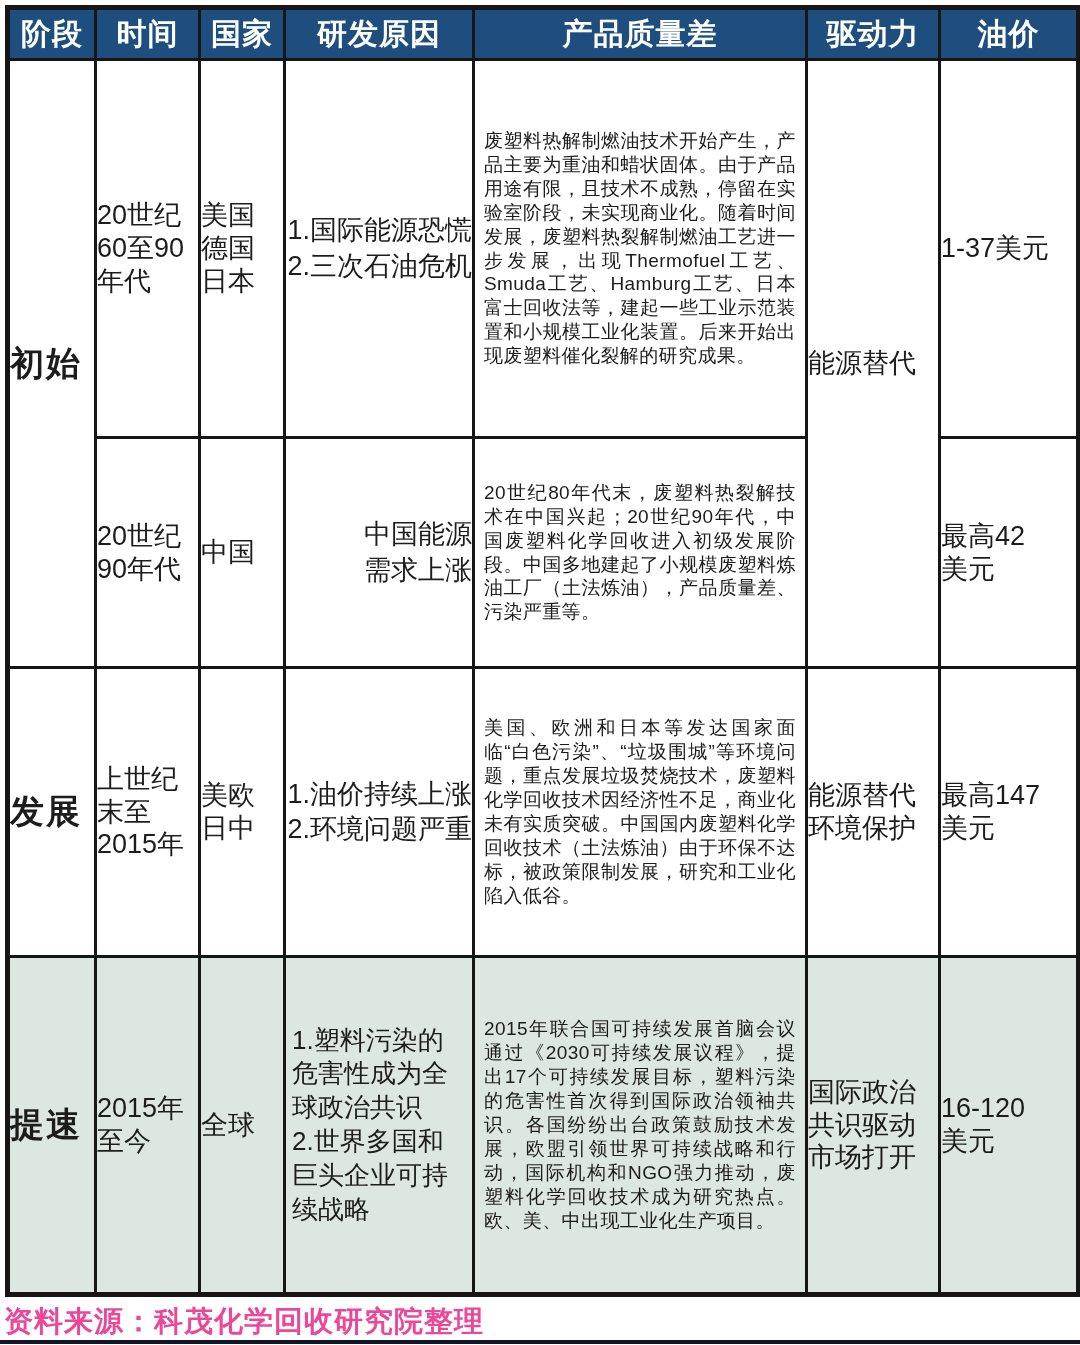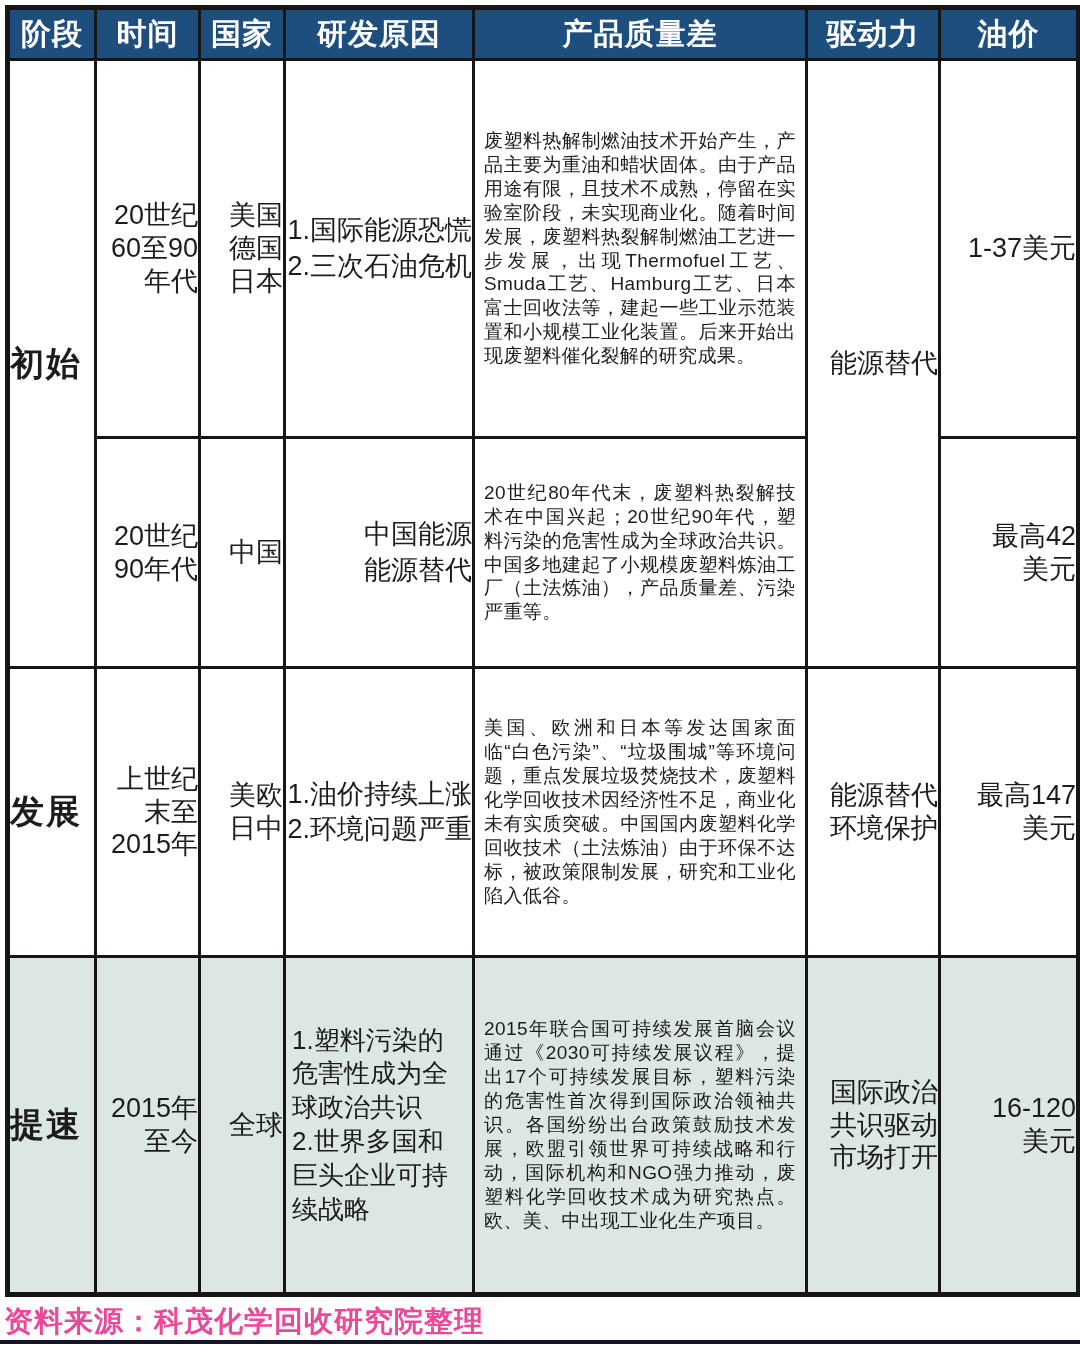--- a/index.html
+++ b/index.html
@@ -30,21 +30,21 @@
   }
   .stage-table th{
     background:var(--header-bg);
     color:var(--header-text);
     font-size:30px;font-weight:bold;
     text-align:center;
     height:52px;
     letter-spacing:1px;
   }
   td{font-size:27px;line-height:1.22;}
-  .c-center{text-align:right;white-space:pre-line;}
+  .c-center{text-align:left;white-space:pre-line;}
   .c-stage{
     text-align:left;font-weight:bold;font-size:34px;letter-spacing:2px;
   }
   .c-para{
     text-align:justify;
     font-size:19px;line-height:1.26;
     padding:8px 9px;
     letter-spacing:0.4px;
   }
   .c-reason-left{
@@ -108,22 +108,22 @@
 2.三次石油危机</td>
       <td class="c-para">废塑料热解制燃油技术开始产生，产品主要为重油和蜡状固体。由于产品用途有限，且技术不成熟，停留在实验室阶段，未实现商业化。随着时间发展，废塑料热裂解制燃油工艺进一步发展，出现Thermofuel工艺、Smuda工艺、Hamburg工艺、日本富士回收法等，建起一些工业示范装置和小规模工业化装置。后来开始出现废塑料催化裂解的研究成果。</td>
       <td class="c-center" rowspan="2">能源替代</td>
       <td class="c-center">1-37美元</td>
     </tr>
     <tr class="r1b">
       <td class="c-center">20世纪
 90年代</td>
       <td class="c-center">中国</td>
       <td class="c-reason-center">中国能源
-能源替代</td>
-      <td class="c-para">20世纪80年代末，废塑料热裂解技术在中国兴起；20世纪90年代，塑料污染的危害性成为全球政治共识。中国多地建起了小规模废塑料炼油工厂（土法炼油），产品质量差、污染严重等。</td>
+需求上涨</td>
+      <td class="c-para">20世纪80年代末，废塑料热裂解技术在中国兴起；20世纪90年代，中国废塑料化学回收进入初级发展阶段。中国多地建起了小规模废塑料炼油工厂（土法炼油），产品质量差、污染严重等。</td>
       <td class="c-center">最高42
 美元</td>
     </tr>
     <tr class="r2">
       <td class="c-stage">发展</td>
       <td class="c-center">上世纪
 末至
 2015年</td>
       <td class="c-center">美欧
 日中</td>

